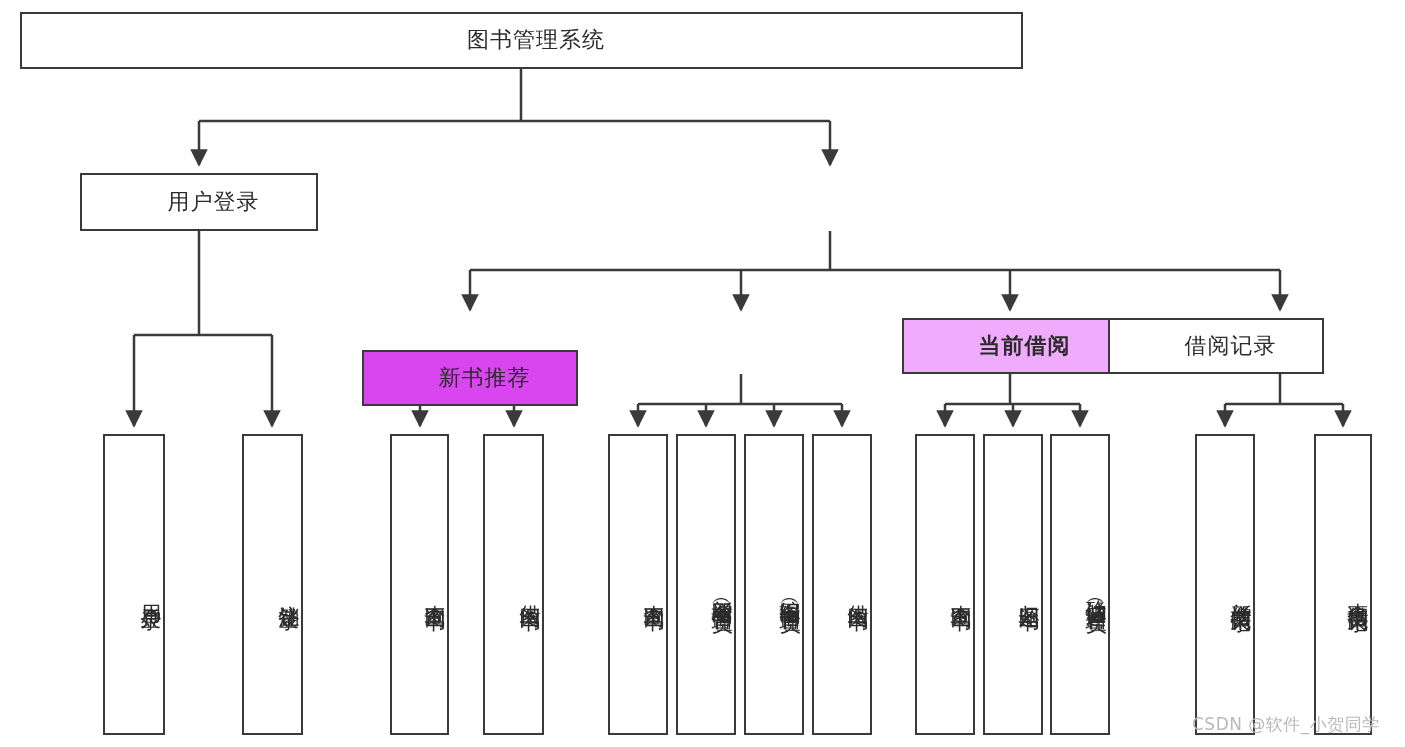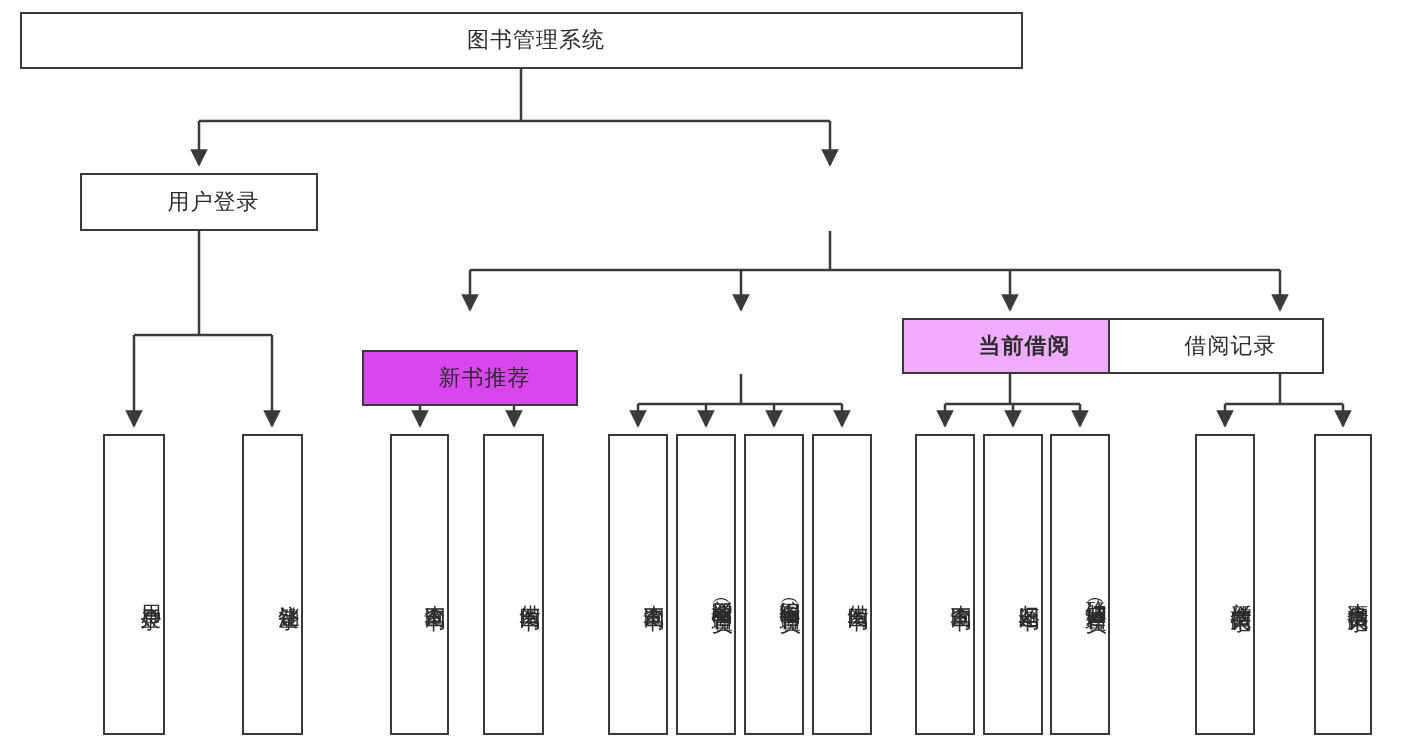--- a/index.html
+++ b/index.html
@@ -130,14 +130,15 @@
   <div class="node vert" style="left: 608px; top: 434px; width: 60px; height: 301px; border-color: rgb(58, 58, 58); color: rgb(43, 43, 43); background: rgb(255, 255, 255);">查询图书</div>
   <div class="node vert" style="left: 676px; top: 434px; width: 60px; height: 301px; border-color: rgb(58, 58, 58); color: rgb(43, 43, 43); background: rgb(255, 255, 255);">新增图书（管理员）</div>
   <div class="node vert" style="left: 744px; top: 434px; width: 60px; height: 301px; border-color: rgb(58, 58, 58); color: rgb(43, 43, 43); background: rgb(255, 255, 255);">编辑图书（管理员）</div>
   <div class="node vert" style="left: 812px; top: 434px; width: 60px; height: 301px; border-color: rgb(58, 58, 58); color: rgb(43, 43, 43); background: rgb(255, 255, 255);">借阅图书</div>
   <div class="node vert" style="left: 915px; top: 434px; width: 60px; height: 301px; border-color: rgb(58, 58, 58); color: rgb(43, 43, 43); background: rgb(255, 255, 255);">查询图书</div>
   <div class="node vert" style="left: 983px; top: 434px; width: 60px; height: 301px; border-color: rgb(58, 58, 58); color: rgb(43, 43, 43); background: rgb(255, 255, 255);">归还图书</div>
   <div class="node vert" style="left: 1050px; top: 434px; width: 60px; height: 301px; border-color: rgb(58, 58, 58); color: rgb(43, 43, 43); background: rgb(255, 255, 255);">确认归还（管理员）</div>
   <div class="node vert" style="left: 1195px; top: 434px; width: 60px; height: 301px; border-color: rgb(58, 58, 58); color: rgb(43, 43, 43); background: rgb(255, 255, 255);">新增借阅记录</div>
   <div class="node vert" style="left: 1314px; top: 434px; width: 58px; height: 301px; border-color: rgb(58, 58, 58); color: rgb(43, 43, 43); background: rgb(255, 255, 255);">查询借阅记录</div>
 
+  <div class="watermark" style="left: 1192px; top: 713px; color: rgb(185, 185, 185);">CSDN @软件_小贺同学</div>
 
 </div>
 
 </body></html>

